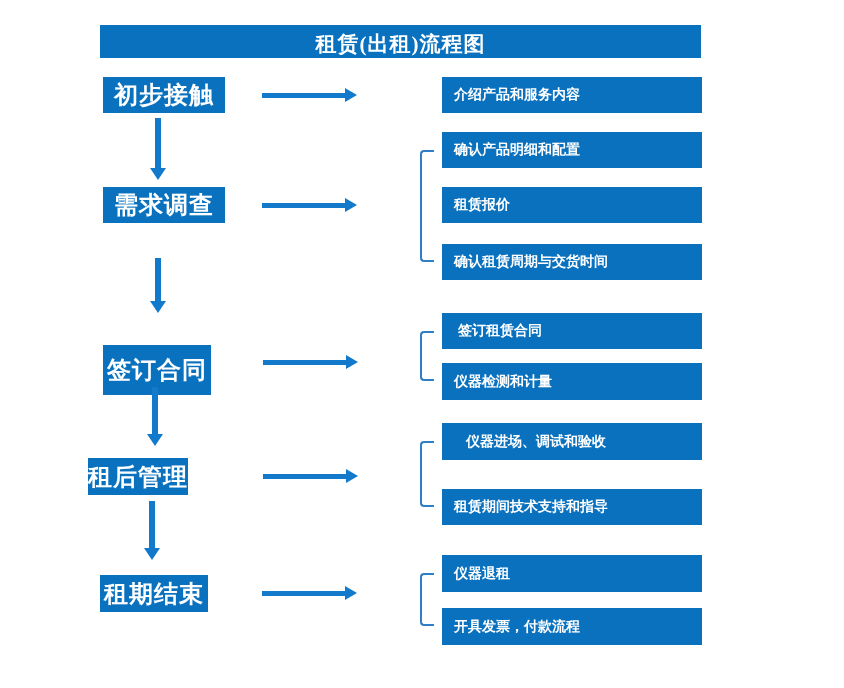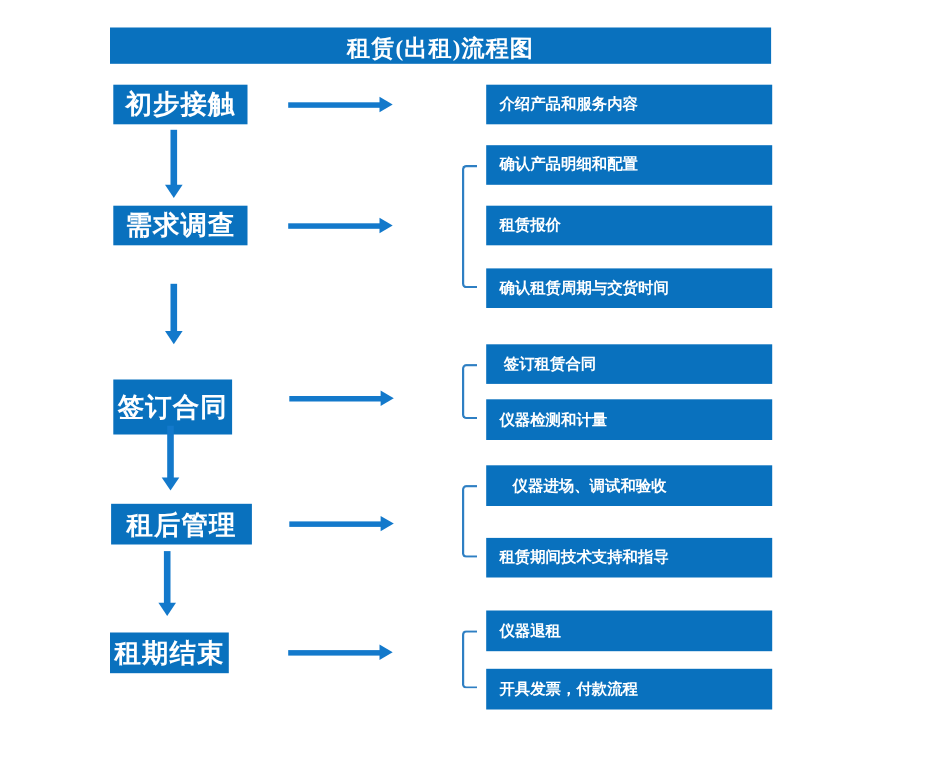--- a/index.html
+++ b/index.html
@@ -93,21 +93,21 @@
 
   <div class="step" style="left:103px; top:77px;  width:122px; height:36px;">
     <span>初步接触</span>
   </div>
   <div class="step" style="left:103px; top:187px; width:122px; height:36px;">
     <span>需求调查</span>
   </div>
   <div class="step" style="left:103px; top:345px; width:108px; height:50px;">
     <span>签订合同</span>
   </div>
-  <div class="step" style="left:101px; top:458px; width:128px; height:37px;">
+  <div class="step" style="left:88px; top:458px; width:100px; height:37px;">
     <span>租后管理</span>
   </div>
   <div class="step" style="left:100px; top:575px; width:108px; height:37px;">
     <span>租期结束</span>
   </div>
 
   <div class="varrow" style="left:150px; top:118px; height:62px;">
     <div class="shaft"></div>
     <div class="head"></div>
   </div>

